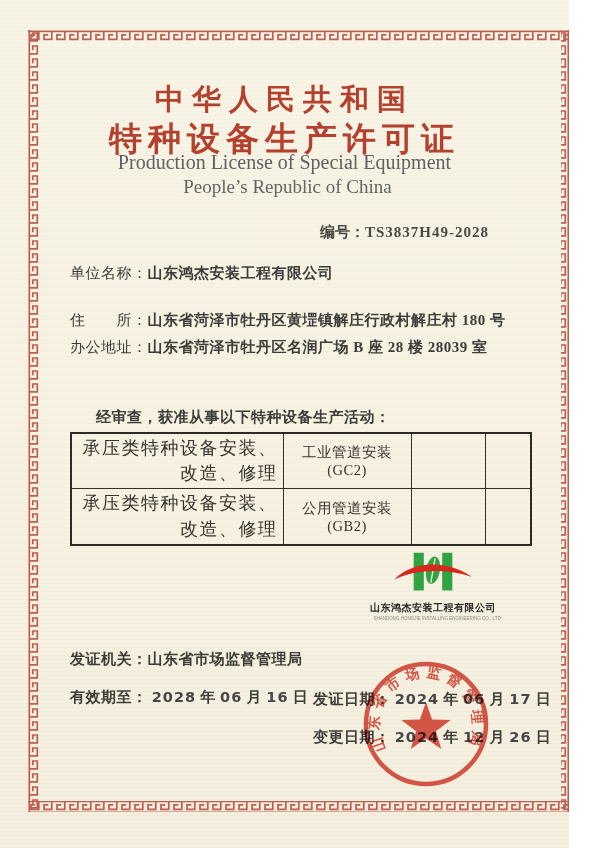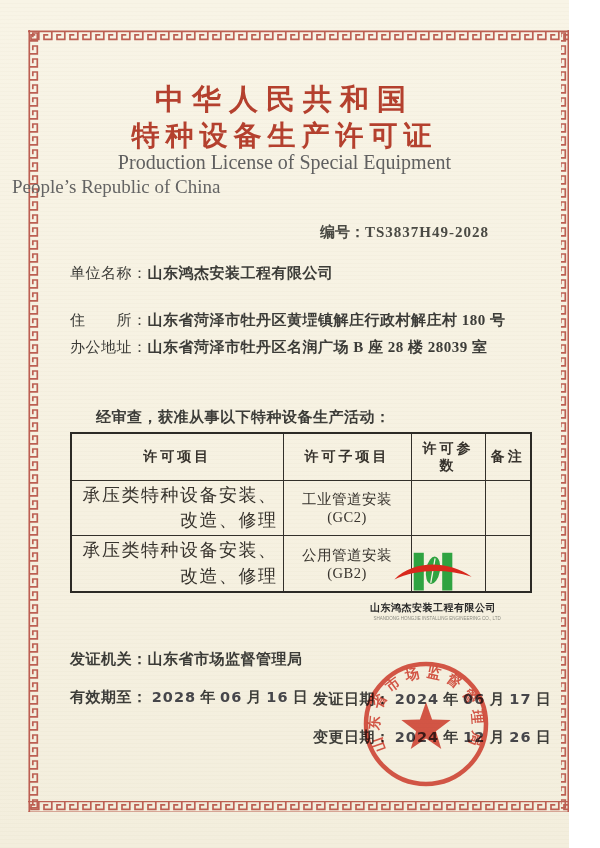--- a/index.html
+++ b/index.html
@@ -13,24 +13,24 @@
     overflow:hidden;
   }
   .abs { position:absolute; }
 
   
   .title-cn1 { top:80px; left:0; width:100%; text-align:center;
     font-family:"Liberation Sans","DejaVu Sans",sans-serif;
     font-size:29px; font-weight:bold; color:#b4402e; letter-spacing:8px; }
   .title-cn2 { top:117px; left:0; width:100%; text-align:center;
     font-family:"Liberation Sans","DejaVu Sans",sans-serif;
-    font-size:28px; font-weight:bold; color:#b4402e; letter-spacing:6px; }
+    font-size:33px; font-weight:bold; color:#b4402e; letter-spacing:6px; }
   .title-en1 { top:151px; left:0; width:100%; text-align:center;
     font-size:20px; color:#606060; }
-  .title-en2 { top:176px; left:12px; width:100%; text-align:left;
+  .title-en2 { top:176px; left:3px; width:100%; text-align:center;
     font-size:19px; color:#646464; }
 
   
   .license-no { top:223px; right:80px; font-size:15px; color:#4a4a44; font-weight:600; }
   .license-no .num { font-family:"Liberation Serif","DejaVu Serif",serif; letter-spacing:1px; }
 
   
   .field { left:70px; width:470px; font-size:15px; color:#3c3c38; font-weight:600; letter-spacing:0.5px; }
   .field .label { font-weight:400; }
   .row-unit   { top:264px; }
@@ -109,26 +109,20 @@
   <div class="abs approval-note">经审查，获准从事以下特种设备生产活动：</div>
 
   <table class="license-table">
     <colgroup>
       <col style="width:212px">
         <col style="width:128px">
         <col style="width:74px">
         <col style="width:46px">
     </colgroup>
     <tbody>
-        <tr>
-      <th>许可项目</th>
-      <th>许可子项目</th>
-      <th>许可参数</th>
-      <th>备注</th>
-    </tr>
     <tr>
       <td class="td-item">承压类特种设备安装、改造、修理</td>
       <td class="td-sub">工业管道安装(GC2)</td>
       <td></td>
       <td></td>
     </tr>
     <tr>
       <td class="td-item">承压类特种设备安装、改造、修理</td>
       <td class="td-sub">公用管道安装(GB2)</td>
       <td></td>

